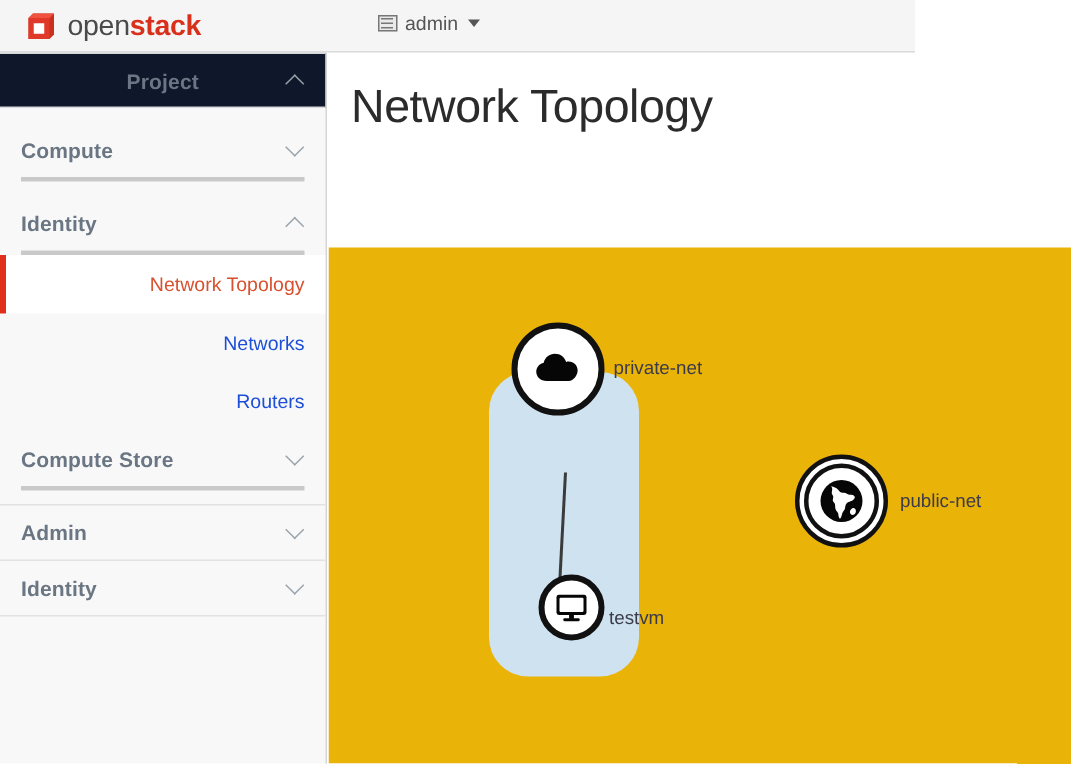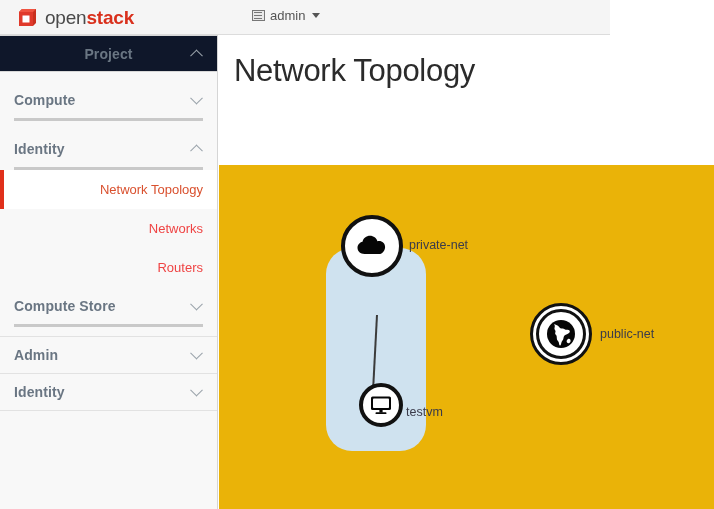--- a/index.html
+++ b/index.html
@@ -95,21 +95,21 @@
     height: 3px; background: #c9c9c9;
     margin: 0 14px;
   }
   .nav-spacer { height: 9px; }
 
   .nav-link {
     position: relative;
     height: 39px;
     display: flex; align-items: center; justify-content: flex-end;
     padding-right: 14px;
-    font-size: 13px; color: #ef4444;
+    font-size: 13px; color: #1d4ed8;
     cursor: pointer;
     background: transparent;
   }
   .nav-link.current {
     background: #ffffff;
     color: #d9502e;
   }
   .nav-link.current::before {
     content: "";
     position: absolute; left: 0; top: 0;

